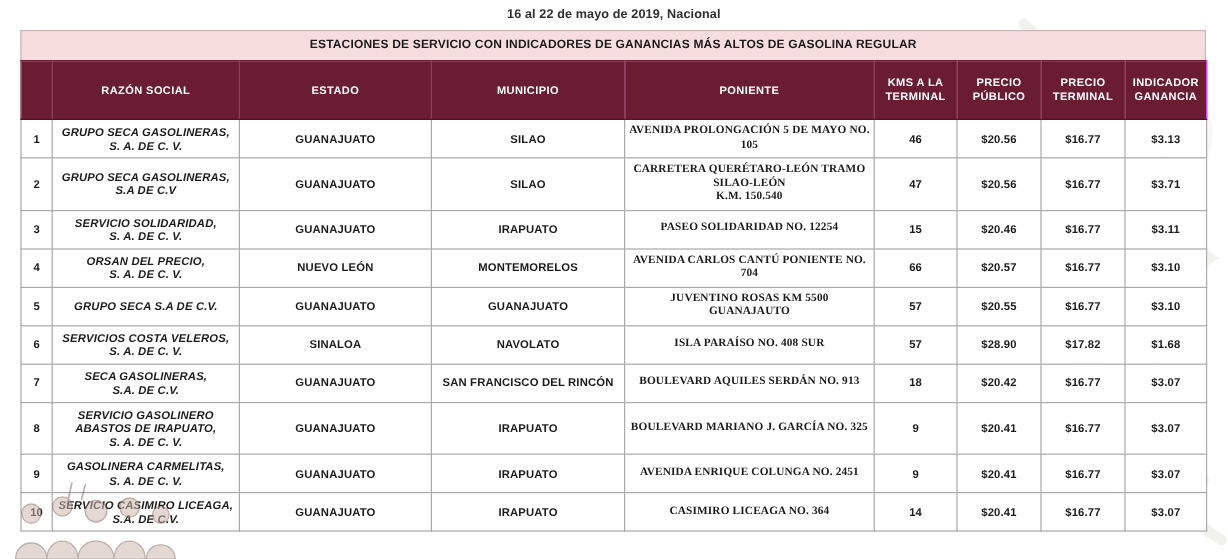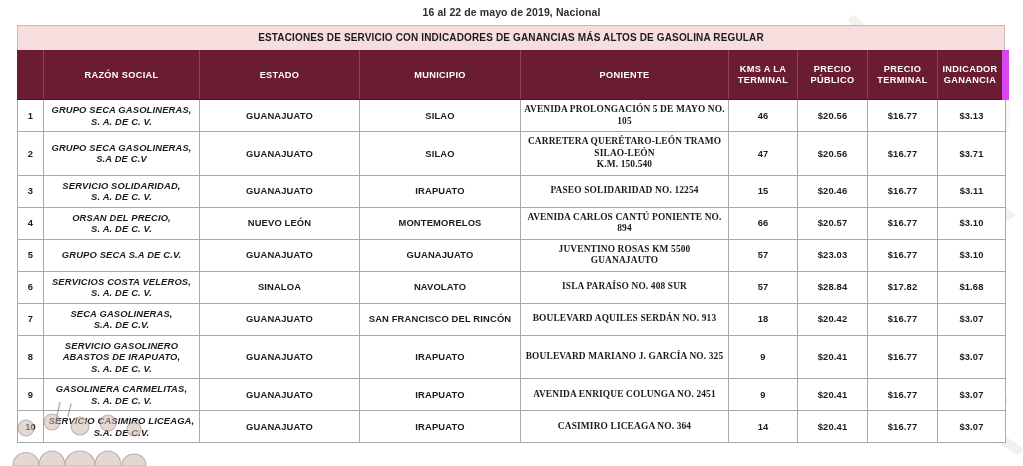--- a/index.html
+++ b/index.html
@@ -96,21 +96,21 @@
     height: 44px;
     padding: 2px 3px;
     text-align: center;
     vertical-align: middle;
     border-left: 1px solid #8d4059;
     border-right: 1px solid #8d4059;
     border-top: 1px solid #691c32;
     border-bottom: 1px solid #4d1424;
   }
   table.grid thead th.first { border-left: 1px solid #691c32; }
-  table.grid thead th.last  { border-right: 7px solid #d946ef; margin-top: 28px; }
+  table.grid thead th.last  { border-right: 1px solid #d946ef; margin-top: 28px; }
 
   table.grid tbody td {
     border: 1px solid #a9a9a9;
     background: #ffffff;
     font-size: 9.4px;
     font-weight: bold;
     color: #1b1b1b;
     text-align: center;
     vertical-align: middle;
     padding: 4px 3px;
@@ -250,45 +250,45 @@
             <td class="c-kms"><span>15</span></td>
             <td class="c-green"><span>$20.46</span></td>
             <td class="c-green"><span>$16.77</span></td>
             <td class="c-ind"><span>$3.11</span></td>
           </tr>
           <tr>
             <td class="c-idx"><span>4</span></td>
             <td class="c-razon"><span>ORSAN DEL PRECIO,</span><br><span>S. A. DE C. V.</span></td>
             <td class="c-estado"><span>NUEVO LEÓN</span></td>
             <td class="c-muni"><span>MONTEMORELOS</span></td>
-            <td class="c-dom"><span>AVENIDA CARLOS CANTÚ PONIENTE NO. 894</span></td>
+            <td class="c-dom"><span>AVENIDA CARLOS CANTÚ PONIENTE NO. 704</span></td>
             <td class="c-kms"><span>66</span></td>
             <td class="c-green"><span>$20.57</span></td>
             <td class="c-green"><span>$16.77</span></td>
             <td class="c-ind"><span>$3.10</span></td>
           </tr>
           <tr>
             <td class="c-idx"><span>5</span></td>
             <td class="c-razon"><span>GRUPO SECA S.A DE C.V.</span></td>
             <td class="c-estado"><span>GUANAJUATO</span></td>
             <td class="c-muni"><span>GUANAJUATO</span></td>
             <td class="c-dom"><span>JUVENTINO ROSAS KM 5500 GUANAJAUTO</span></td>
             <td class="c-kms"><span>57</span></td>
-            <td class="c-green"><span>$23.03</span></td>
+            <td class="c-green"><span>$20.55</span></td>
             <td class="c-green"><span>$16.77</span></td>
             <td class="c-ind"><span>$3.10</span></td>
           </tr>
           <tr>
             <td class="c-idx"><span>6</span></td>
             <td class="c-razon"><span>SERVICIOS COSTA VELEROS,</span><br><span>S. A. DE C. V.</span></td>
             <td class="c-estado"><span>SINALOA</span></td>
             <td class="c-muni"><span>NAVOLATO</span></td>
             <td class="c-dom"><span>ISLA PARAÍSO NO. 408 SUR</span></td>
             <td class="c-kms"><span>57</span></td>
-            <td class="c-green"><span>$28.84</span></td>
+            <td class="c-green"><span>$28.90</span></td>
             <td class="c-green"><span>$17.82</span></td>
             <td class="c-ind"><span>$1.68</span></td>
           </tr>
           <tr>
             <td class="c-idx"><span>7</span></td>
             <td class="c-razon"><span>SECA GASOLINERAS,</span><br><span>S.A. DE C.V.</span></td>
             <td class="c-estado"><span>GUANAJUATO</span></td>
             <td class="c-muni"><span>SAN FRANCISCO DEL RINCÓN</span></td>
             <td class="c-dom"><span>BOULEVARD AQUILES SERDÁN NO. 913</span></td>
             <td class="c-kms"><span>18</span></td>

